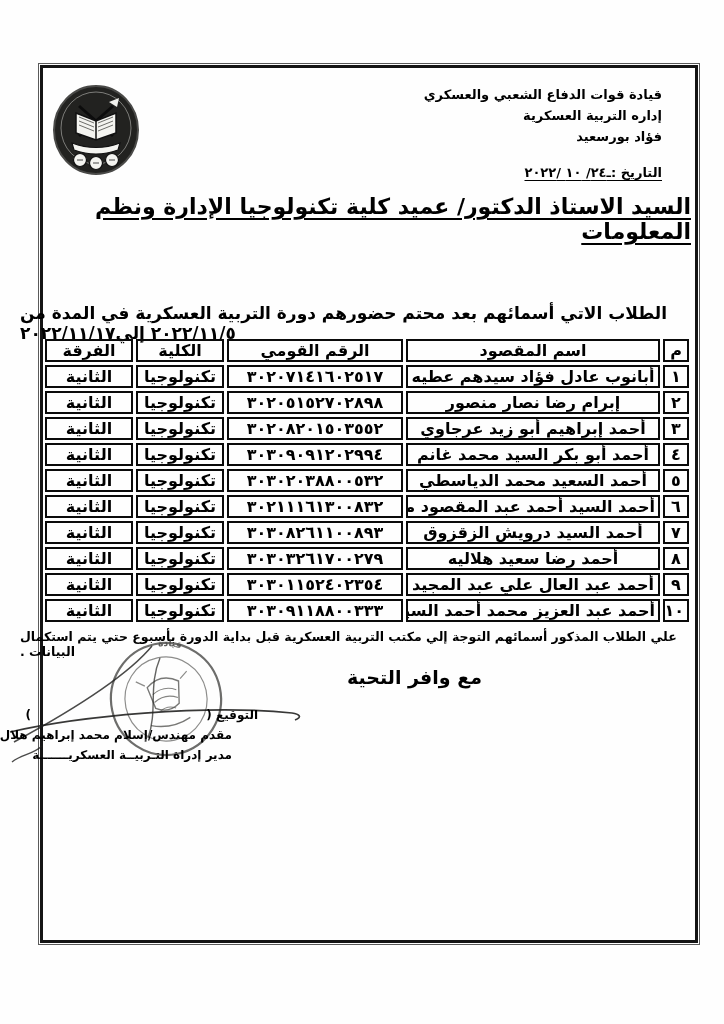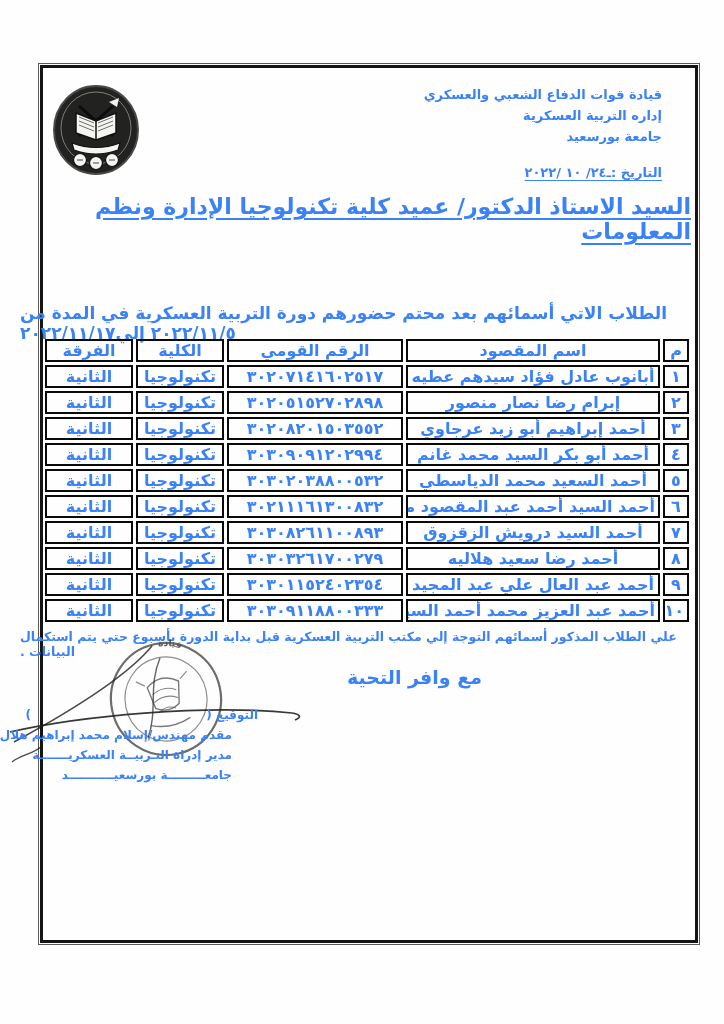--- a/index.html
+++ b/index.html
@@ -2,21 +2,21 @@
 <html lang="ar" dir="rtl"><head>
 <meta charset="utf-8">
 <style>
   html,body{margin:0;padding:0;background:#ffffff;}
   .page{
     position:relative;
     width:724px;height:1024px;
     background:#fefefe;
     font-family:"DejaVu Sans",sans-serif;
     font-weight:700;
-    color:#3b82f6;
+    color:#000000;
     direction:rtl;
     overflow:hidden;
   }
   .frame{
     position:absolute;left:38px;top:63px;width:660px;height:880px;
     border:1px solid #5a5a5a;
   }
   .frame-inner{
     position:absolute;inset:1px;
     border:3px solid #141414;
@@ -103,21 +103,21 @@
     <path d="M20 59 q24 9 48 0 l-2 7 q-22 8 -44 0 Z" fill="#f4f4f0" stroke="#111" stroke-width="1.2"></path>
     <circle cx="28" cy="76" r="6.5" fill="#f4f4f0" stroke="#111" stroke-width="1.2"></circle>
     <circle cx="44" cy="79" r="6.5" fill="#f4f4f0" stroke="#111" stroke-width="1.2"></circle>
     <circle cx="60" cy="76" r="6.5" fill="#f4f4f0" stroke="#111" stroke-width="1.2"></circle>
     <path d="M25 76 h6 M41 79 h6 M57 76 h6" stroke="#333" stroke-width="0.9"></path>
   </svg>
 
   <div class="org-block">
     <div>قيادة قوات الدفاع الشعبي والعسكري</div>
     <div>إداره التربية العسكرية</div>
-    <div>جامعة بورسعيد</div>
+    <div>فؤاد بورسعيد</div>
     <div class="date">التاريخ :ـ٢٤/ ١٠ /٢٠٢٢</div>
   </div>
 
   <div class="recipient">السيد الاستاذ الدكتور/ عميد كلية تكنولوجيا الإدارة ونظم المعلومات</div>
 
 
   <div class="intro">الطلاب الاتي أسمائهم بعد محتم حضورهم دورة التربية العسكرية في المدة من ٢٠٢٢/١١/٥ إلي٢٠٢٢/١١/١٧</div>
 
   <table class="students">
     <colgroup>
@@ -231,16 +231,15 @@
     <path d="M10 104 C 80 88, 205 76, 292 85 c 7 1 11 4 3 7" fill="none" stroke="#1d1d1b" stroke-width="1.7" opacity="0.88"></path>
     <path d="M152 18 C 124 52, 62 88, 14 114" fill="none" stroke="#1d1d1b" stroke-width="1.5" opacity="0.8"></path>
     <path d="M160 30 c -12 28, -2 52, -12 80" fill="none" stroke="#22221f" stroke-width="1.4" opacity="0.7"></path>
     <path d="M42 118 c -10 9, -20 8, -30 16" fill="none" stroke="#1d1d1b" stroke-width="1.4" opacity="0.8"></path>
   </svg>
 
   <div class="sig-block">
     <div>التوقيع (&nbsp;&nbsp;&nbsp;&nbsp;&nbsp;&nbsp;&nbsp;&nbsp;&nbsp;&nbsp;&nbsp;&nbsp;&nbsp;&nbsp;&nbsp;&nbsp;&nbsp;&nbsp;&nbsp;&nbsp;&nbsp;&nbsp;&nbsp;&nbsp;&nbsp;&nbsp;&nbsp;&nbsp;&nbsp;&nbsp;&nbsp;&nbsp;&nbsp;&nbsp;&nbsp;&nbsp;&nbsp;&nbsp;&nbsp;&nbsp;&nbsp;&nbsp;)</div>
     <div class="indent">مقدم مهندس/إسلام محمد إبراهيم هلال</div>
     <div class="indent">مدير إدراة التـربيــة العسكريـــــــة</div>
-    <div class="indent">جامعـــــــــة بورسعيـــــــــــد</div>
   </div>
 
 </div>
 
 </body></html>

